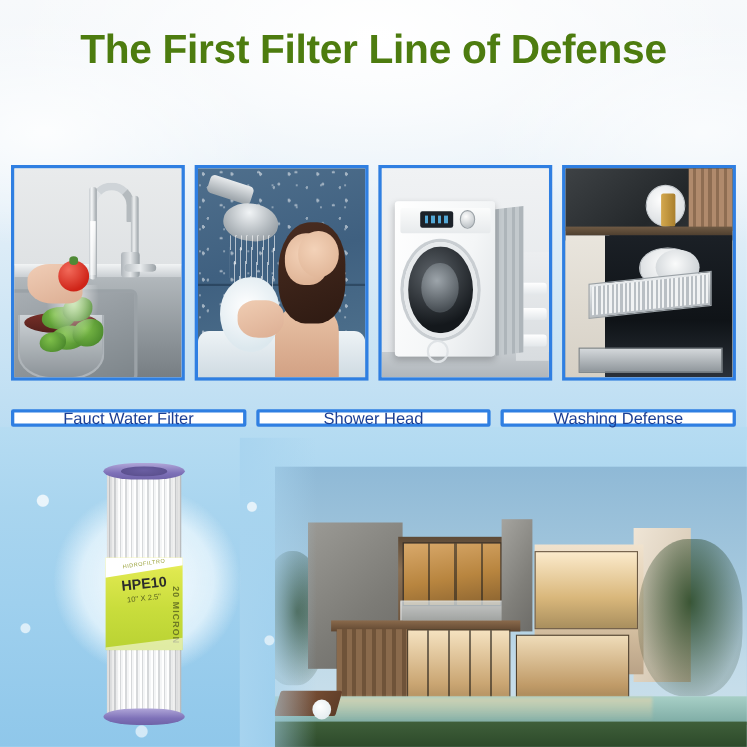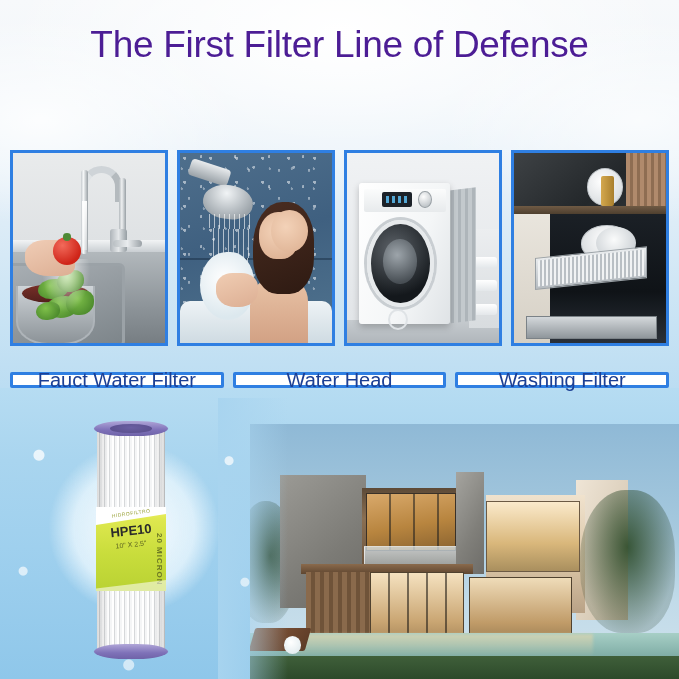--- a/index.html
+++ b/index.html
@@ -32,22 +32,22 @@
   
   .bottom-bg {
     position:absolute; left:0; top:388px; width:679px; height:291px;
     background:linear-gradient(180deg,#b6dcf2 0%, #a9d5ef 25%, #9fd0ee 55%, #8fc7ea 100%);
   }
 
   
   .headings { position:absolute; left:0; top:0; width:679px; text-align:center; }
   .h1 {
     margin-top:24px;
-    font-size:37px; font-weight:400; letter-spacing:-.3px;
-    color:#4c1d95; line-height:1.12;
+    font-size:37px; font-weight:700; letter-spacing:-.3px;
+    color:#4d7c0f; line-height:1.12;
     text-shadow:0 1px 1px rgba(255,255,255,.9);
   }
   .h2 {
     margin-top:6px;
     font-size:24px; font-weight:400; color:#232323; line-height:1.18;
     padding:0 50px;
   }
 
   
   .tiles {
@@ -202,21 +202,21 @@
     background:linear-gradient(180deg,#d4d8db,#8f969b); border:1px solid #7b8287; }
 
   
   .captions {
     position:absolute; left:10px; top:352px; width:659px; height:36px;
     display:flex; gap:9px;
   }
   .caption {
     flex:1 1 0; display:flex; align-items:center; justify-content:center;
     background:#ffffff; border:3px solid #2f7fe2; border-radius:2px;
-    color:#1c3f94; font-size:20px; font-weight:400; white-space:nowrap;margin-top:20px;
+    color:#1c3f94; font-size:15px; font-weight:400; white-space:nowrap;margin-top:20px;
   }
 
   
   .splash-wrap { position:absolute; left:0px; top:398px; width:270px; height:281px; }
   .splash {
     position:absolute; left:8px; top:10px; width:252px; height:262px;
     background:
       radial-gradient(ellipse 46% 44% at 50% 46%, rgba(255,255,255,.93) 0%, rgba(233,246,253,.8) 52%, rgba(255,255,255,0) 74%);
     clip-path:polygon(50% 0%,88% 16%,100% 52%,72% 96%,28% 100%,2% 58%,10% 18%);
     filter:blur(.3px);
@@ -437,22 +437,22 @@
           <div class="dishes2"></div>
         <div class="rack"></div>
           <div class="doorpanel"></div>
       </div>
     </div>
 
   </div>
 
   <div class="captions">
     <div class="caption">Fauct Water Filter</div>
-    <div class="caption">Water Head</div>
-    <div class="caption">Washing Filter</div>
+    <div class="caption">Shower Head</div>
+    <div class="caption">Washing Defense</div>
   </div>
 
   <div class="house-scene">
     <div class="hs-sky"></div>
     <div class="hs-tree-l"></div>
     <div class="hs-tower"></div>
     <div class="hs-right"></div>
       <div class="hs-right-glass"></div>
     <div class="hs-block-l"></div>
     <div class="hs-block-m"></div>

